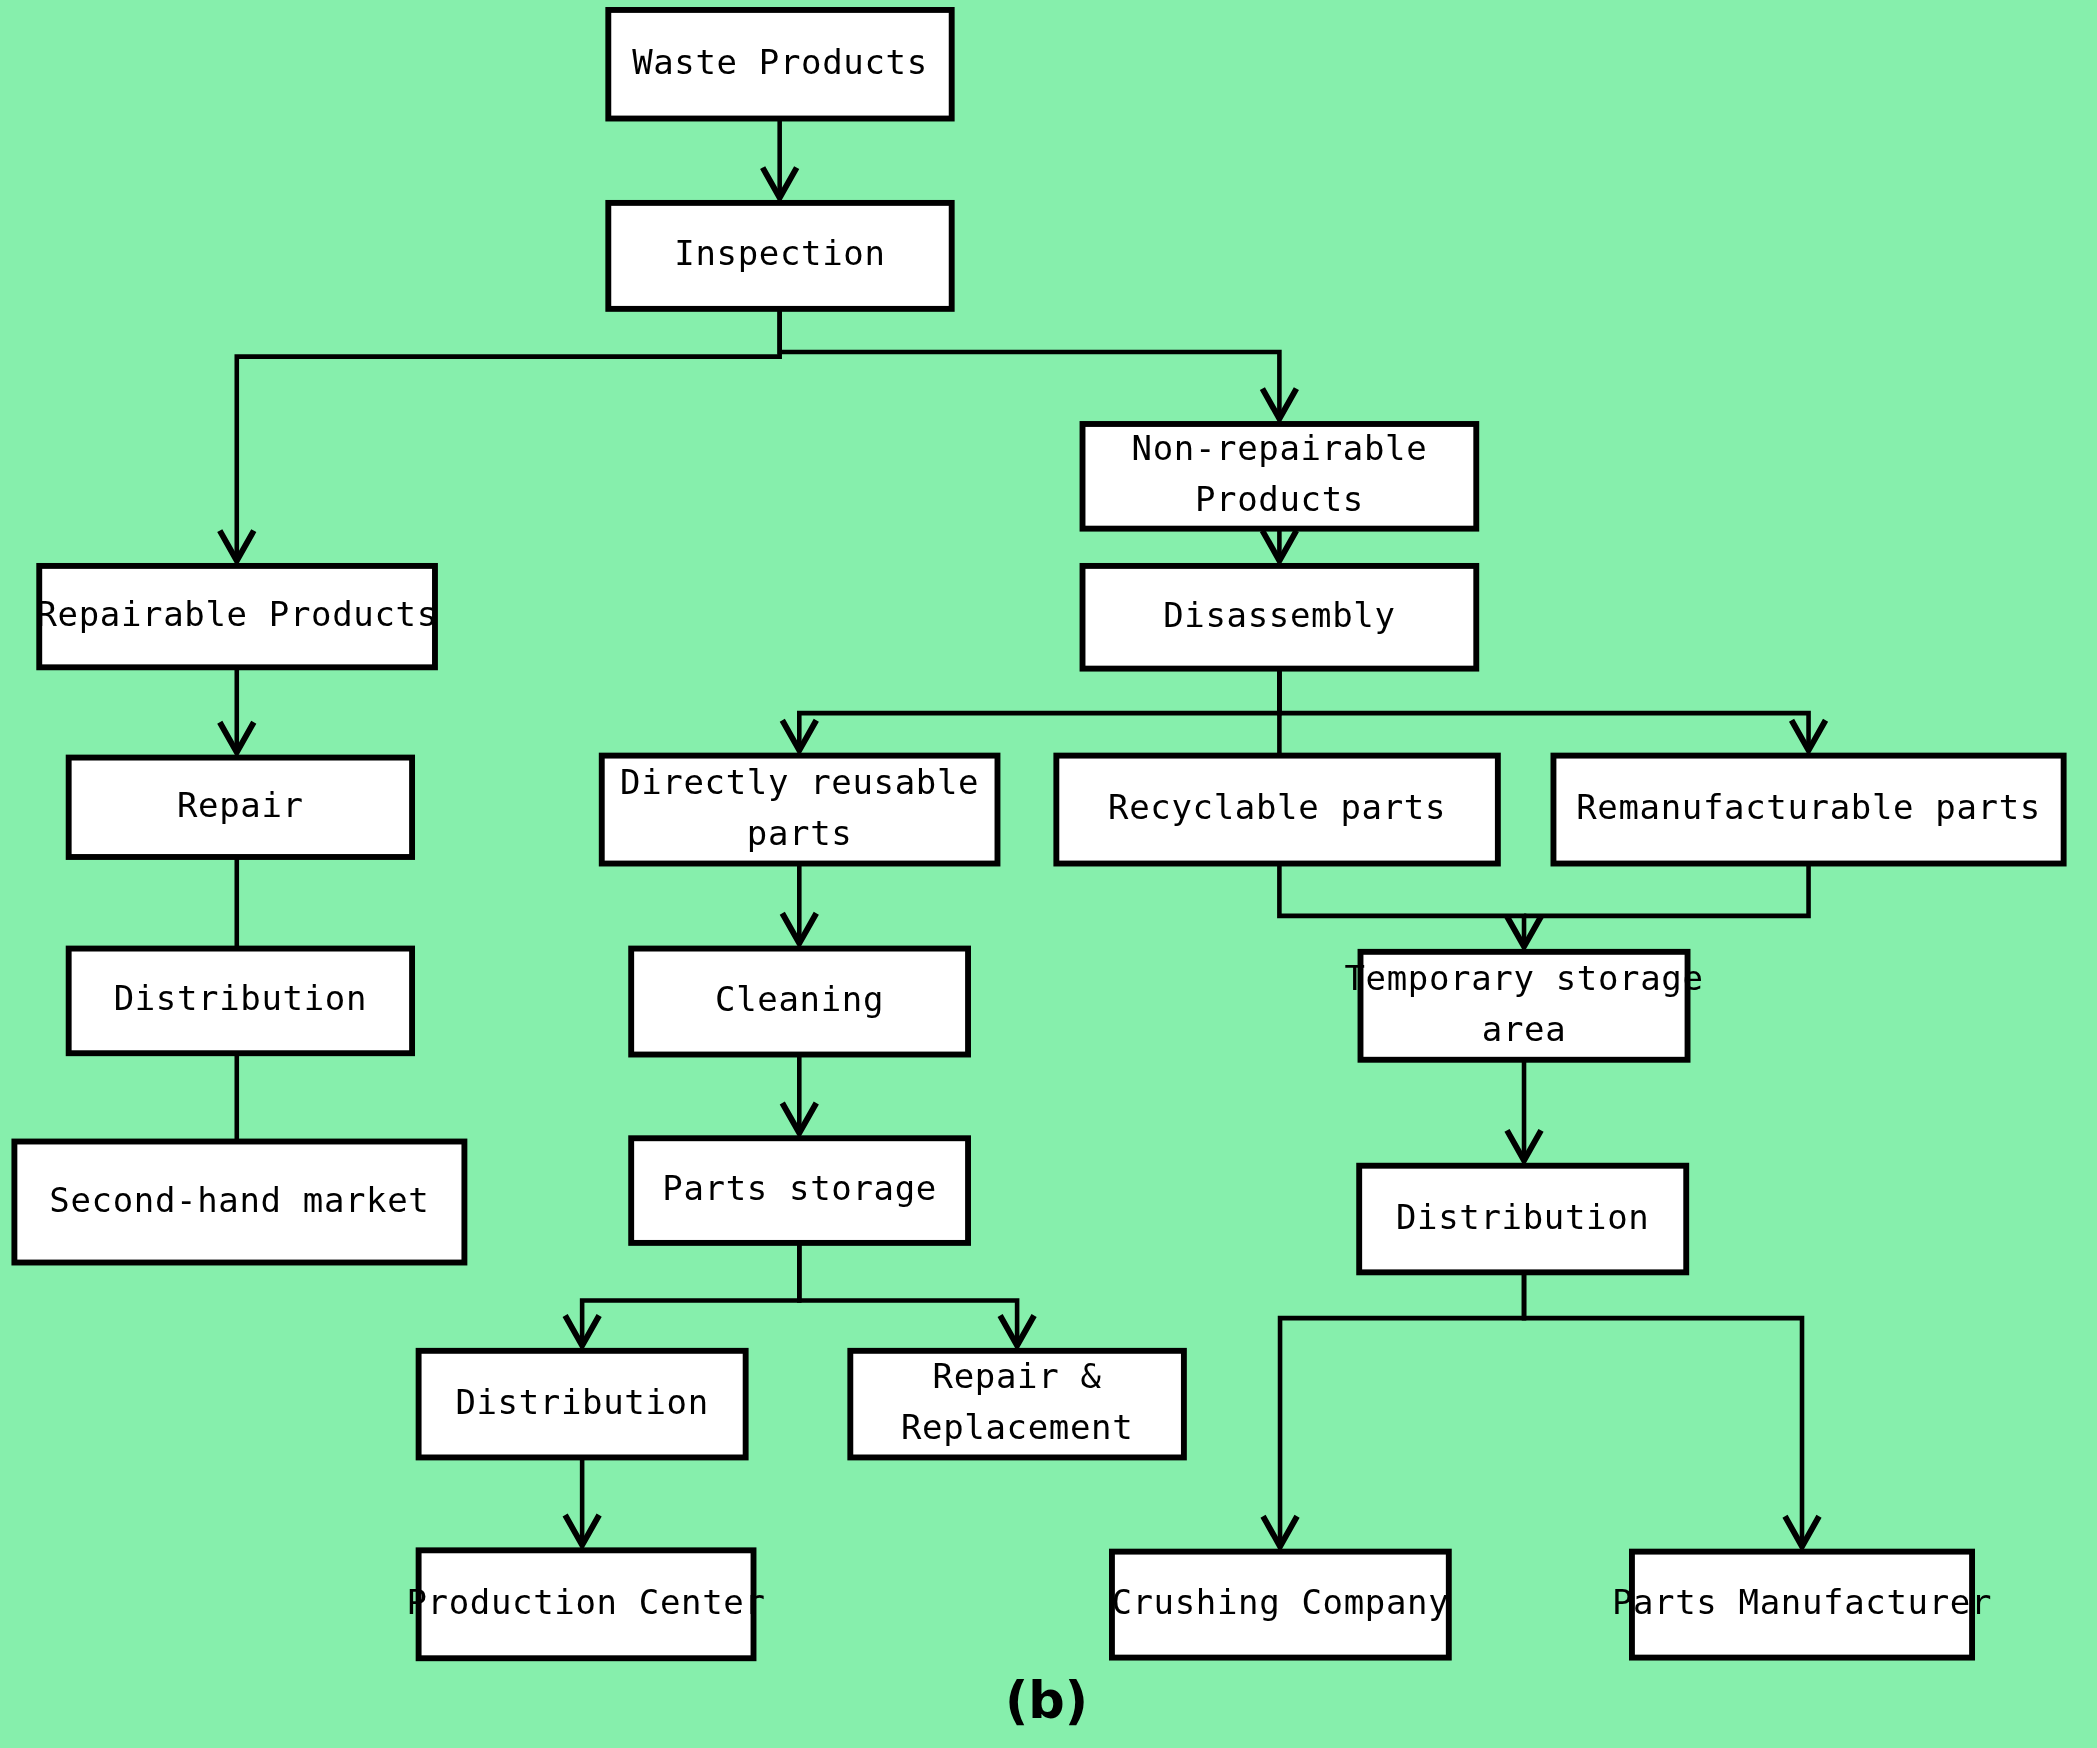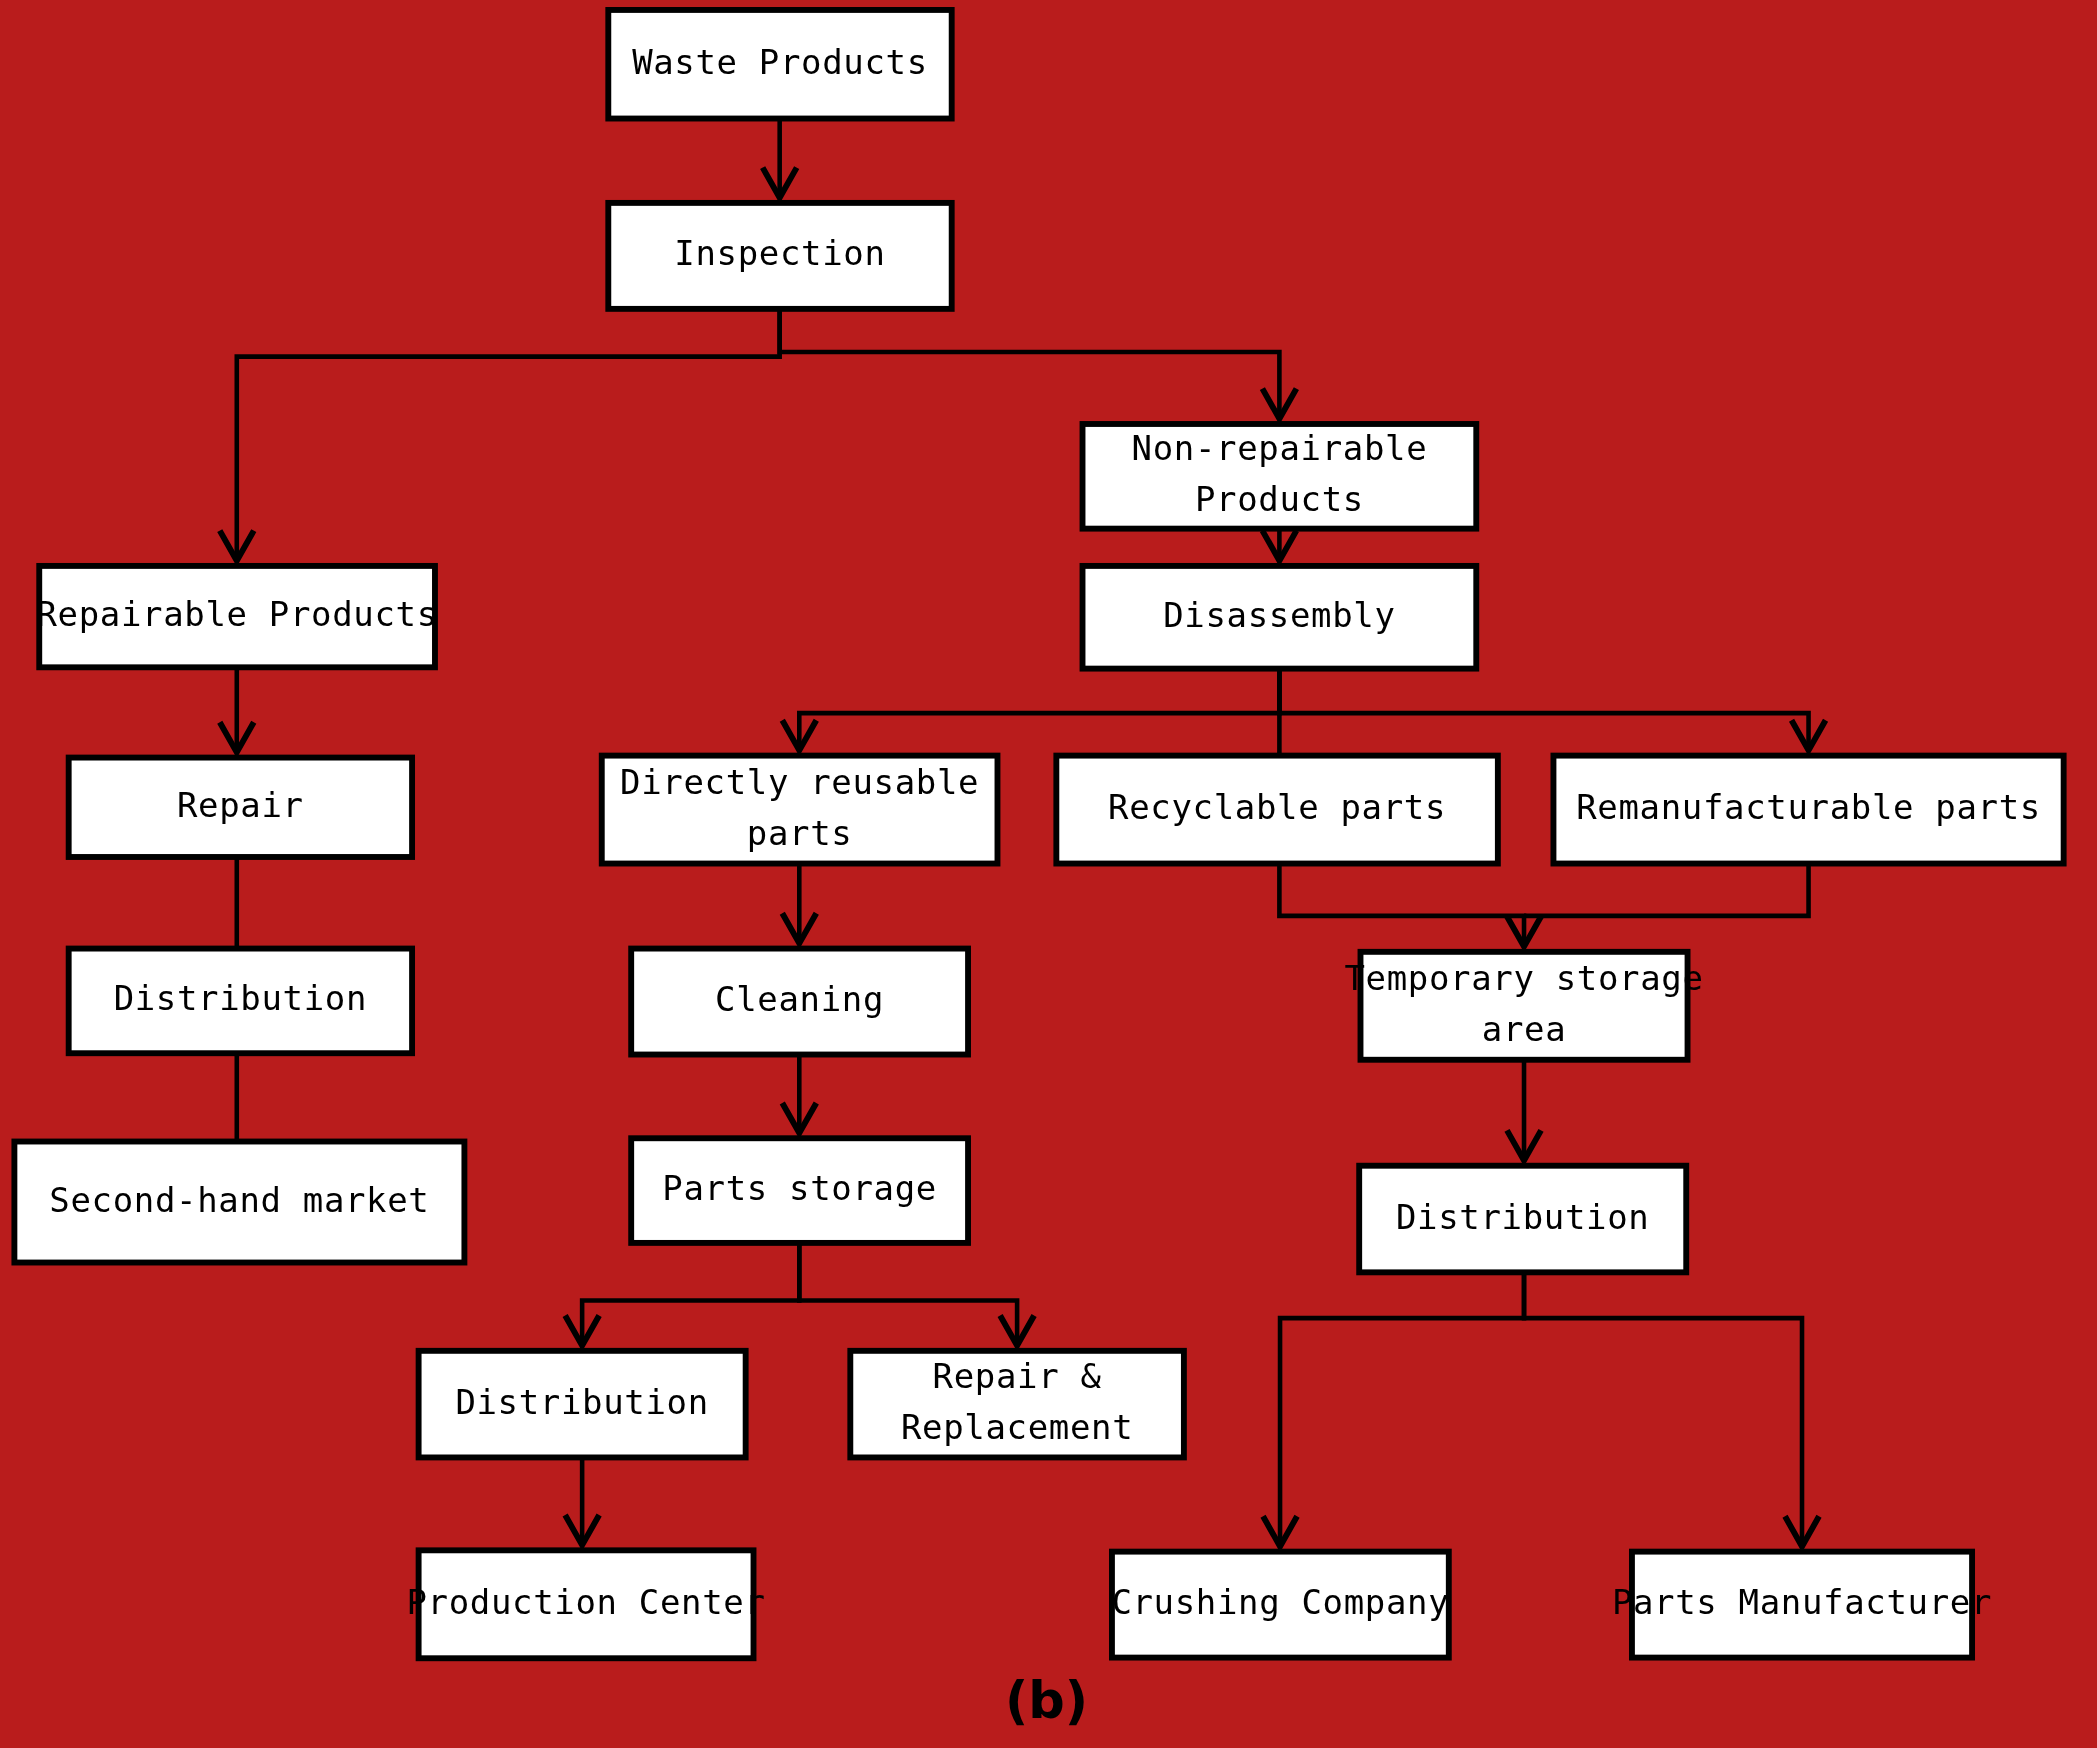--- a/index.html
+++ b/index.html
@@ -10,21 +10,21 @@
   body {
     width: 2097px;
     height: 1748px;
     font-family: "DejaVu Sans Mono", "Liberation Mono", monospace;
     overflow: hidden;
   }
   #stage {
     position: relative;
     width: 2097px;
     height: 1748px;
-    background: #b91c1c;
+    background: #86efac;
   }
   svg.flow {
     position: absolute;
     top: 0;
     left: 0;
     width: 2097px;
     height: 1748px;
   }
   .nodebox {
     fill: #ffffff;

